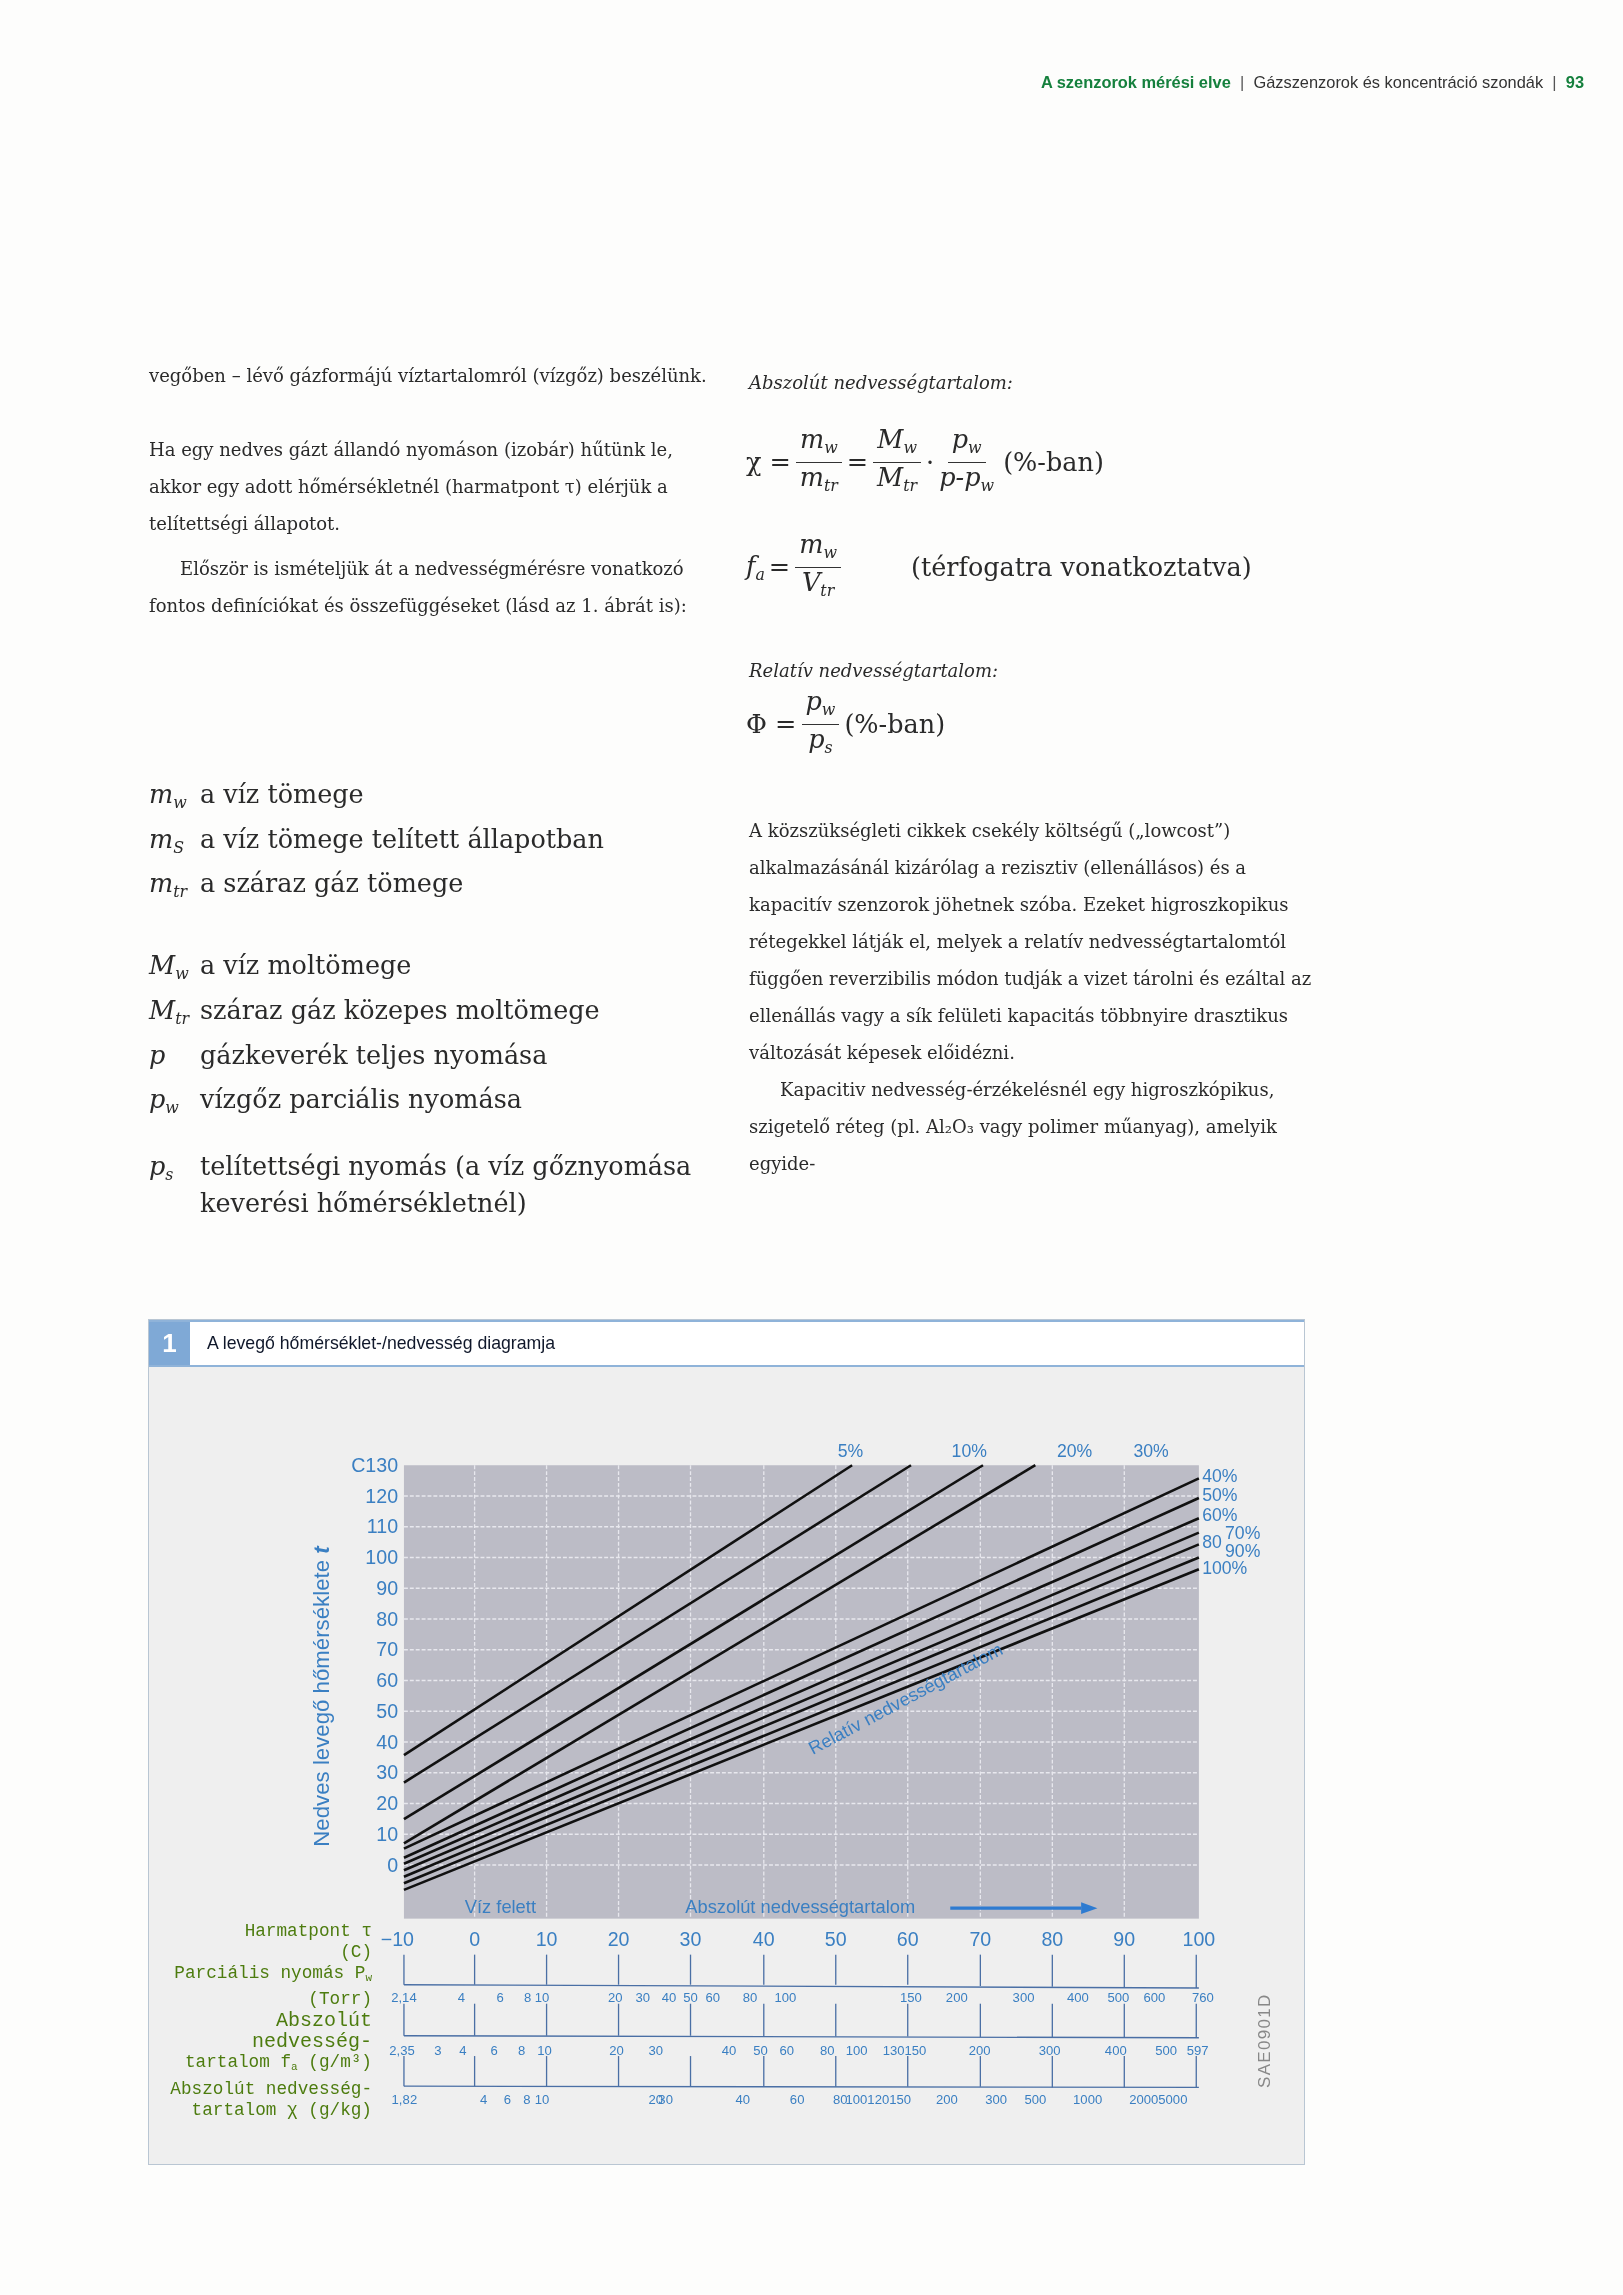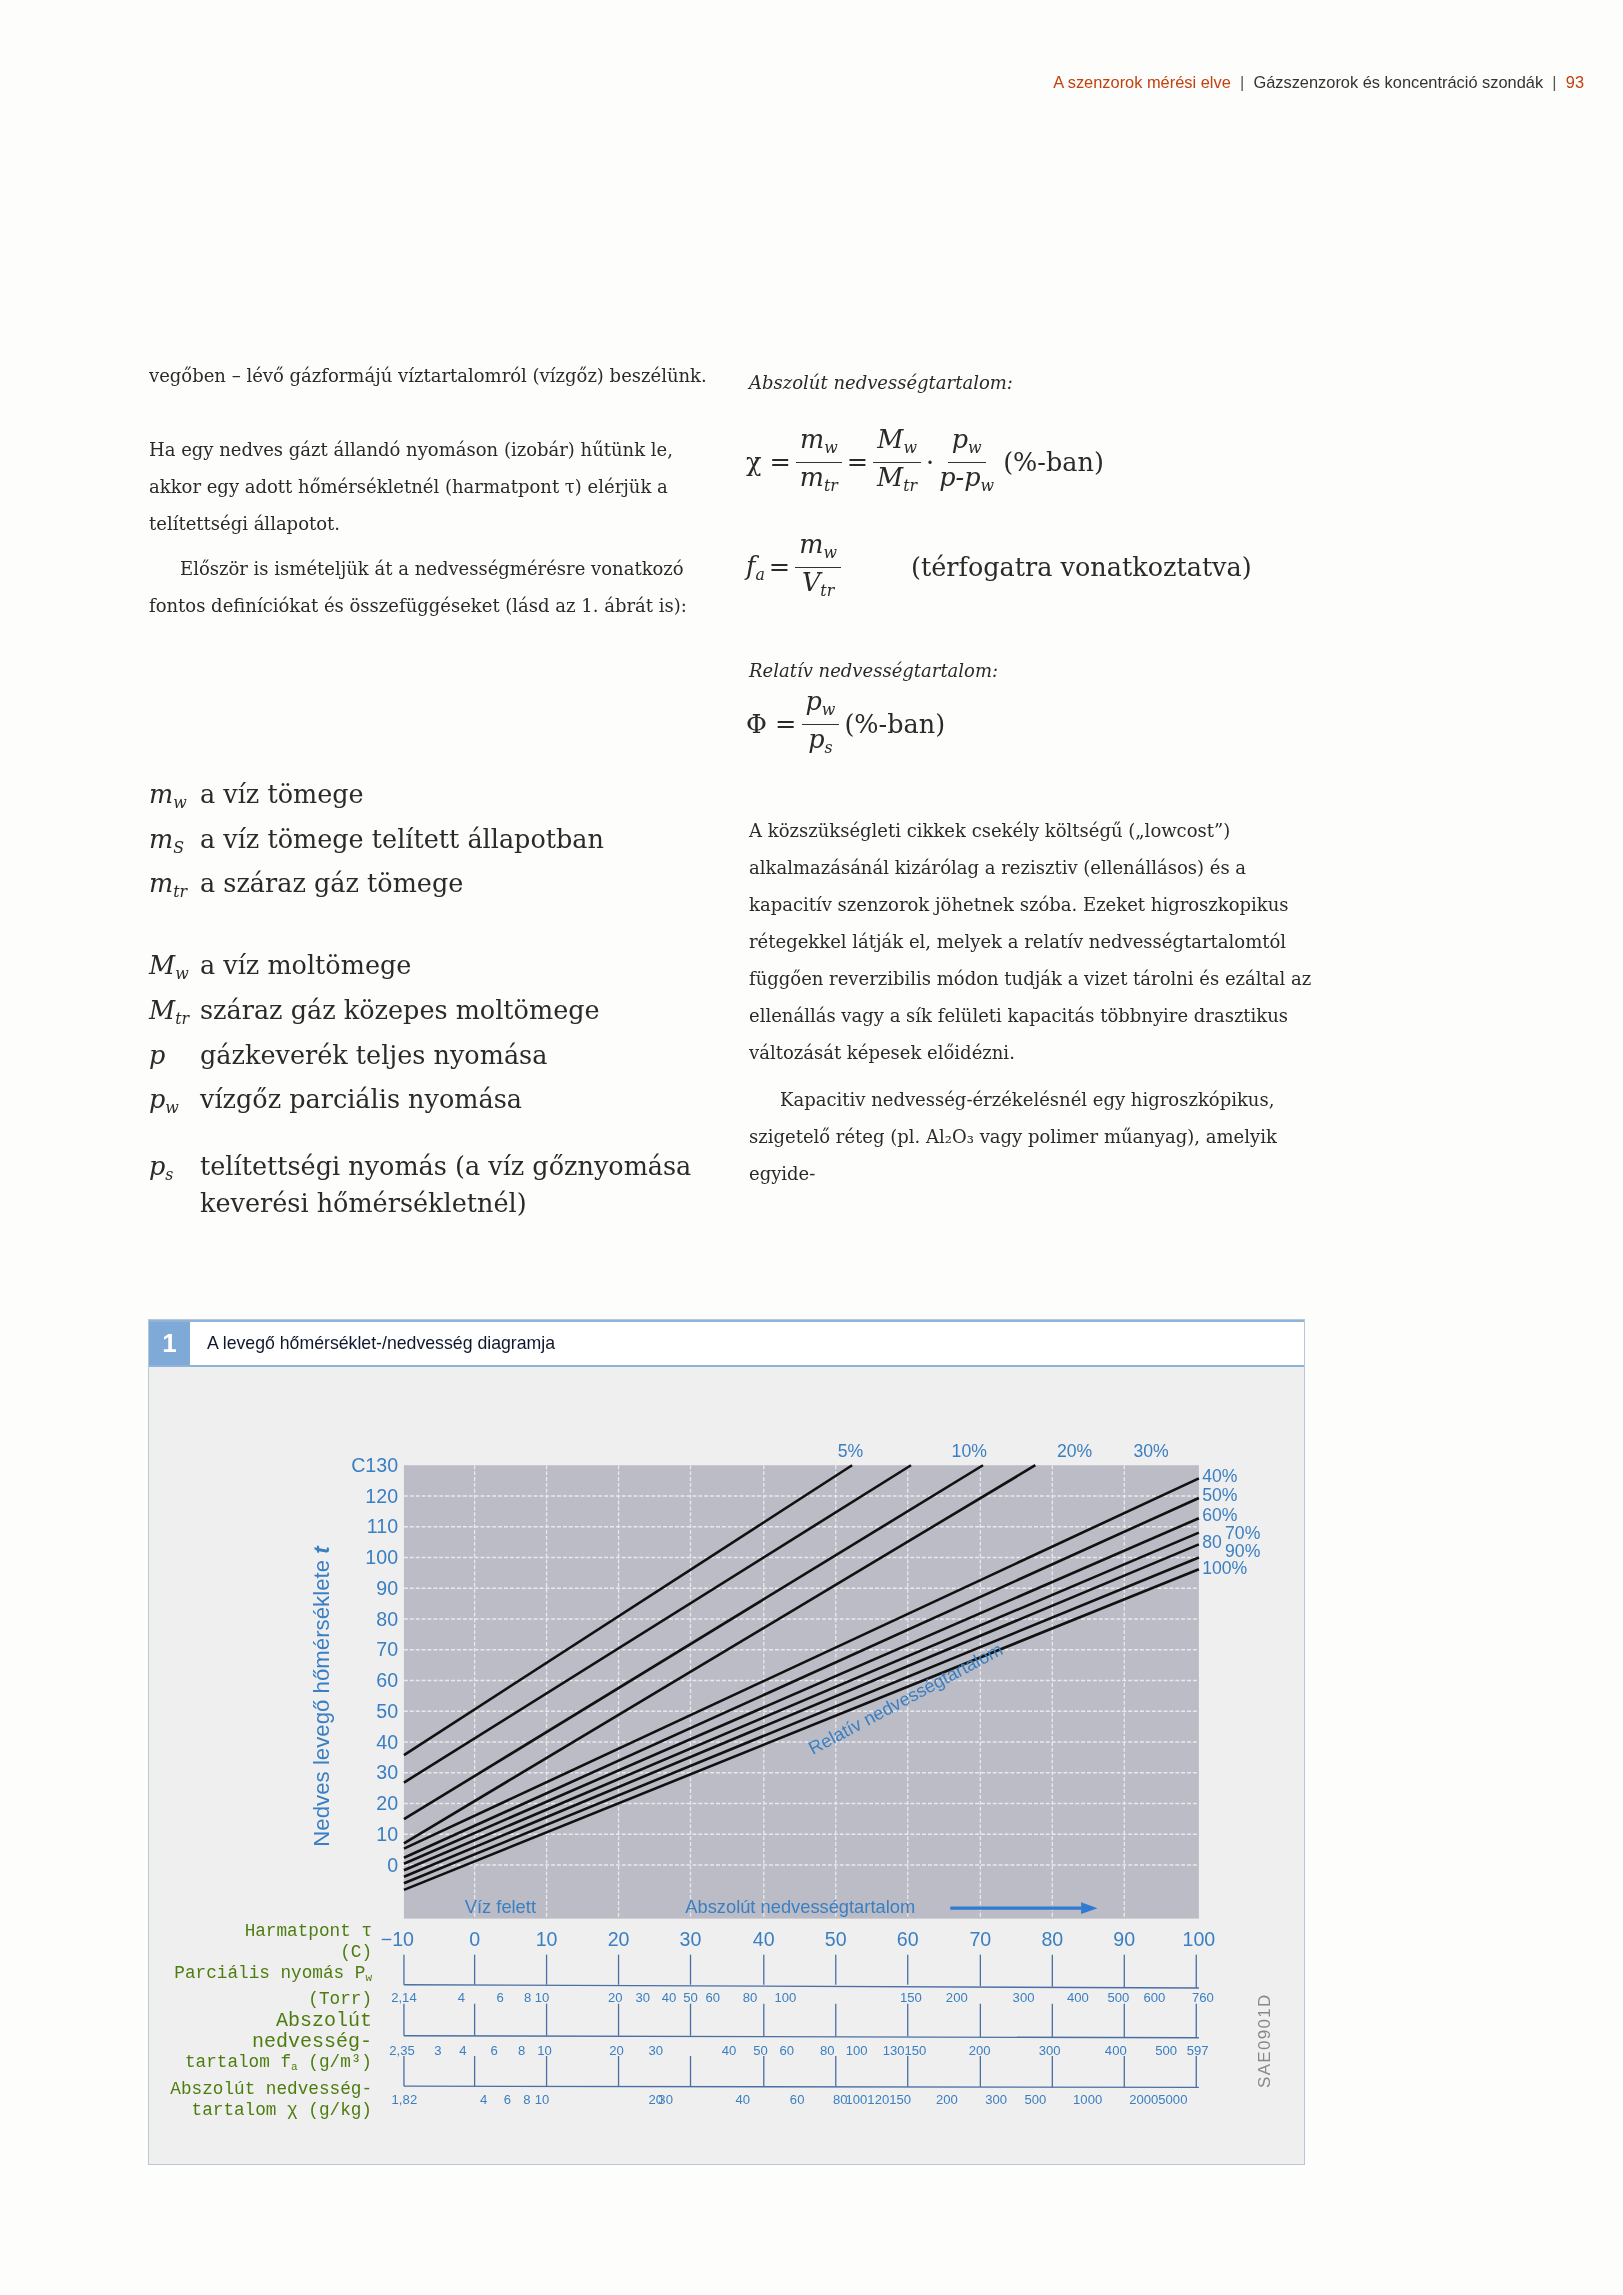--- a/index.html
+++ b/index.html
@@ -1,18 +1,18 @@
 <!DOCTYPE html>
 <html style="font-size:10.5px"><head>
 <meta charset="utf-8">
 <style>
   html,body{margin:0;padding:0;}
   body{width:1623px;height:2295px;background:#fdfdfc;position:relative;overflow:hidden;font-family:"DejaVu Serif","Liberation Serif",serif;color:#2a2a2a;}
   .header{position:absolute;top:73px;right:39px;left:851px;height:26px;text-align:right;font-family:"Liberation Sans","DejaVu Sans",sans-serif;font-size:16.4px;color:#333;white-space:nowrap;}
-  .header b{font-weight:normal;color:#c2410c;}
+  .header b{font-weight:bold;color:#15803d;}
   .header .sep{margin:0 9.2px;color:#555;}
   .col{position:absolute;font-size:18px;line-height:37px;}
   .col p{margin:0;}
   .indent{text-indent:31px;}
   .left{left:149px;width:563px;}
   .right{left:749px;width:576px;}
   .it{font-style:italic;}
   sub{font-size:62%;vertical-align:-0.3em;}
   .deflist{position:absolute;left:149px;width:576px;font-size:25.5px;line-height:37px;}
   .def{display:flex;}
@@ -113,21 +113,21 @@
   <span>Φ =</span>
   <span class="frac">
       <span class="num">p<sub>w</sub></span>
       <span class="den">p<sub>s</sub></span>
     </span>
   <span>(%-ban)</span>
 </div>
 
 <div class="col right" style="top:812px;">
   <p>A közszükségleti cikkek csekély költségű („lowcost”) alkalmazásánál kizárólag a rezisztiv (ellenállásos) és a kapacitív szen­zorok jöhetnek szóba. Ezeket higroszko­pikus rétegekkel látják el, melyek a relatív nedvességtartalomtól függően reverzibilis módon tudják a vizet tárolni és ezáltal az ellenállás vagy a sík felületi kapacitás többnyire drasztikus változását képesek előidézni.</p>
-  <p class="indent" style="margin-top:10px;">Kapacitiv nedvesség-érzékelésnél egy higroszkópikus, szigetelő réteg (pl. Al₂O₃ vagy polimer műanyag), amelyik egyide-</p>
+  <p class="indent" style="margin-top:0;">Kapacitiv nedvesség-érzékelésnél egy higroszkópikus, szigetelő réteg (pl. Al₂O₃ vagy polimer műanyag), amelyik egyide-</p>
 </div>
 
 <div class="figure">
   <div class="fig-title">
     <div class="fig-num">1</div>
     <div class="fig-caption">A levegő hőmérséklet-/nedvesség diagramja</div>
   </div>
 
   <svg class="chart-svg" width="1155" height="844" viewBox="226 2015 1764 1290">
 

